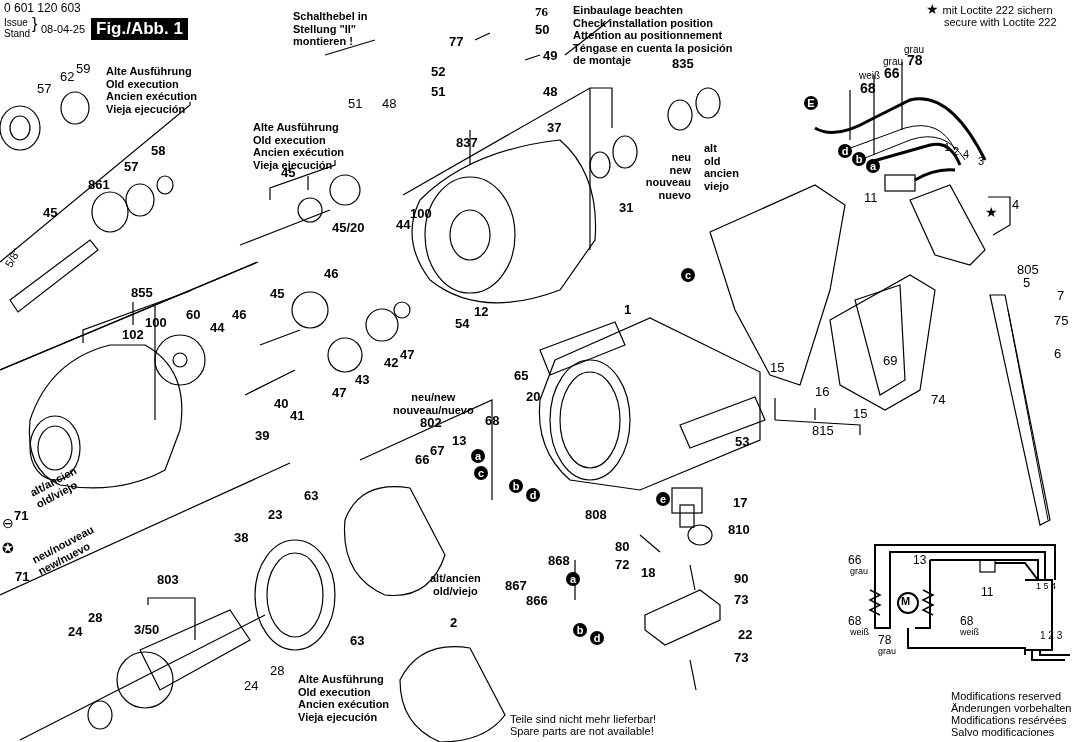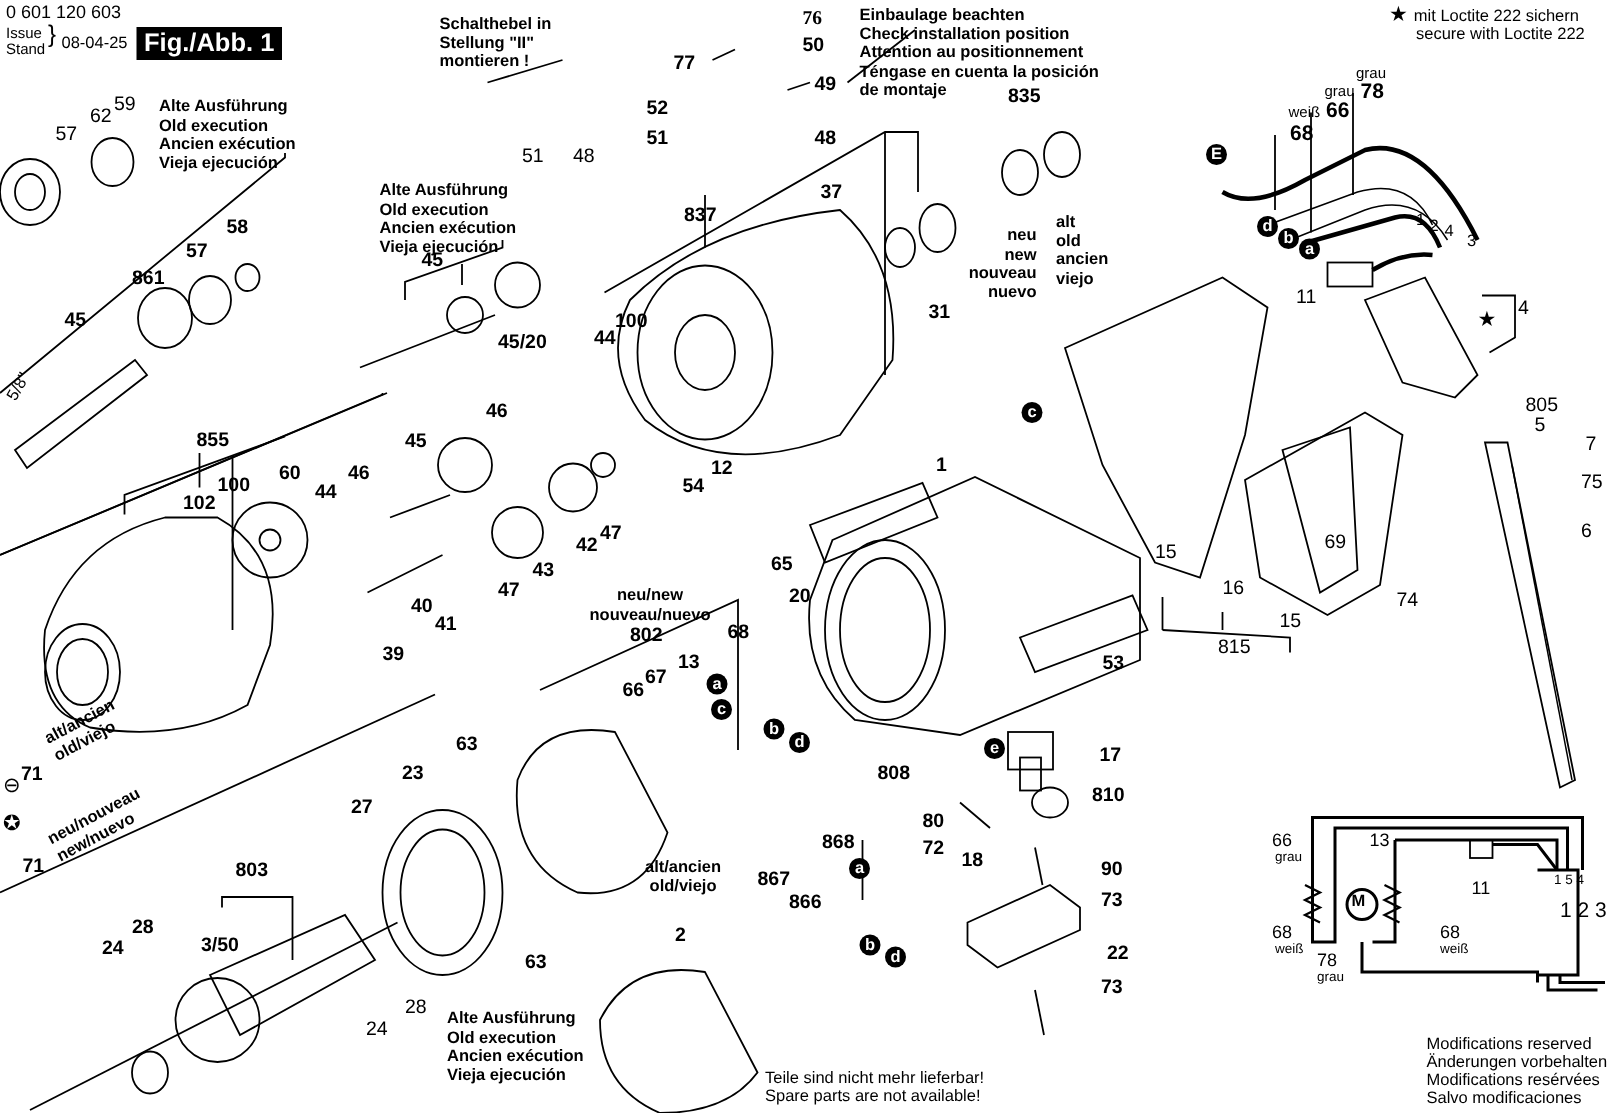--- a/index.html
+++ b/index.html
@@ -272,21 +272,21 @@
 <div class="pn sm" style="left:850px;top:566px;font-size:9px;">grau</div>
 <div class="pn sm" style="left:848px;top:614px;font-size:12px;">68</div>
 <div class="pn sm" style="left:850px;top:627px;font-size:9px;">weiß</div>
 <div class="pn sm" style="left:913px;top:553px;font-size:12px;">13</div>
 <div class="pn sm" style="left:960px;top:614px;font-size:12px;">68</div>
 <div class="pn sm" style="left:960px;top:627px;font-size:9px;">weiß</div>
 <div class="pn sm" style="left:878px;top:633px;font-size:12px;">78</div>
 <div class="pn sm" style="left:878px;top:646px;font-size:9px;">grau</div>
 <div class="pn sm" style="left:981px;top:585px;font-size:12px;">11</div>
 <div class="pn sm" style="left:1036px;top:581px;font-size:9px;">1 5 4</div>
-<div class="pn sm" style="left:1040px;top:598px;font-size:14px;">1 2 3</div>
+<div class="pn sm" style="left:1040px;top:630px;font-size:10px;">1 2 3</div>
 
 <div class="pn sm" style="left:37px;top:81px;font-size:13px;">57</div>
 <div class="pn sm" style="left:60px;top:69px;font-size:13px;">62</div>
 <div class="pn sm" style="left:76px;top:61px;font-size:13px;">59</div>
 <div class="pn" style="left:124px;top:159px;">57</div>
 <div class="pn" style="left:151px;top:143px;">58</div>
 <div class="pn" style="left:88px;top:177px;">861</div>
 <div class="pn" style="left:43px;top:205px;">45</div>
 
 <div class="pn sm" style="left:348px;top:96px;font-size:13px;">51</div>
@@ -329,21 +329,21 @@
 <div class="pn" style="left:514px;top:368px;">65</div>
 <div class="pn" style="left:526px;top:389px;">20</div>
 <div class="pn" style="left:735px;top:434px;">53</div>
 <div class="pn" style="left:420px;top:415px;">802</div>
 <div class="pn" style="left:485px;top:413px;">68</div>
 <div class="pn" style="left:452px;top:433px;">13</div>
 <div class="pn" style="left:430px;top:443px;">67</div>
 <div class="pn" style="left:415px;top:452px;">66</div>
 <div class="pn" style="left:304px;top:488px;">63</div>
 <div class="pn" style="left:350px;top:633px;">63</div>
-<div class="pn" style="left:234px;top:530px;">27</div>
+<div class="pn" style="left:234px;top:530px;">38</div>
 <div class="pn" style="left:268px;top:507px;">23</div>
 <div class="pn" style="left:14px;top:508px;">71</div>
 <div class="pn" style="left:15px;top:569px;">71</div>
 
 <div class="pn" style="left:157px;top:572px;">803</div>
 <div class="pn" style="left:134px;top:622px;">3/50</div>
 <div class="pn" style="left:68px;top:624px;">24</div>
 <div class="pn" style="left:88px;top:610px;">28</div>
 <div class="pn sm" style="left:244px;top:678px;font-size:13px;">24</div>
 <div class="pn sm" style="left:270px;top:663px;font-size:13px;">28</div>

